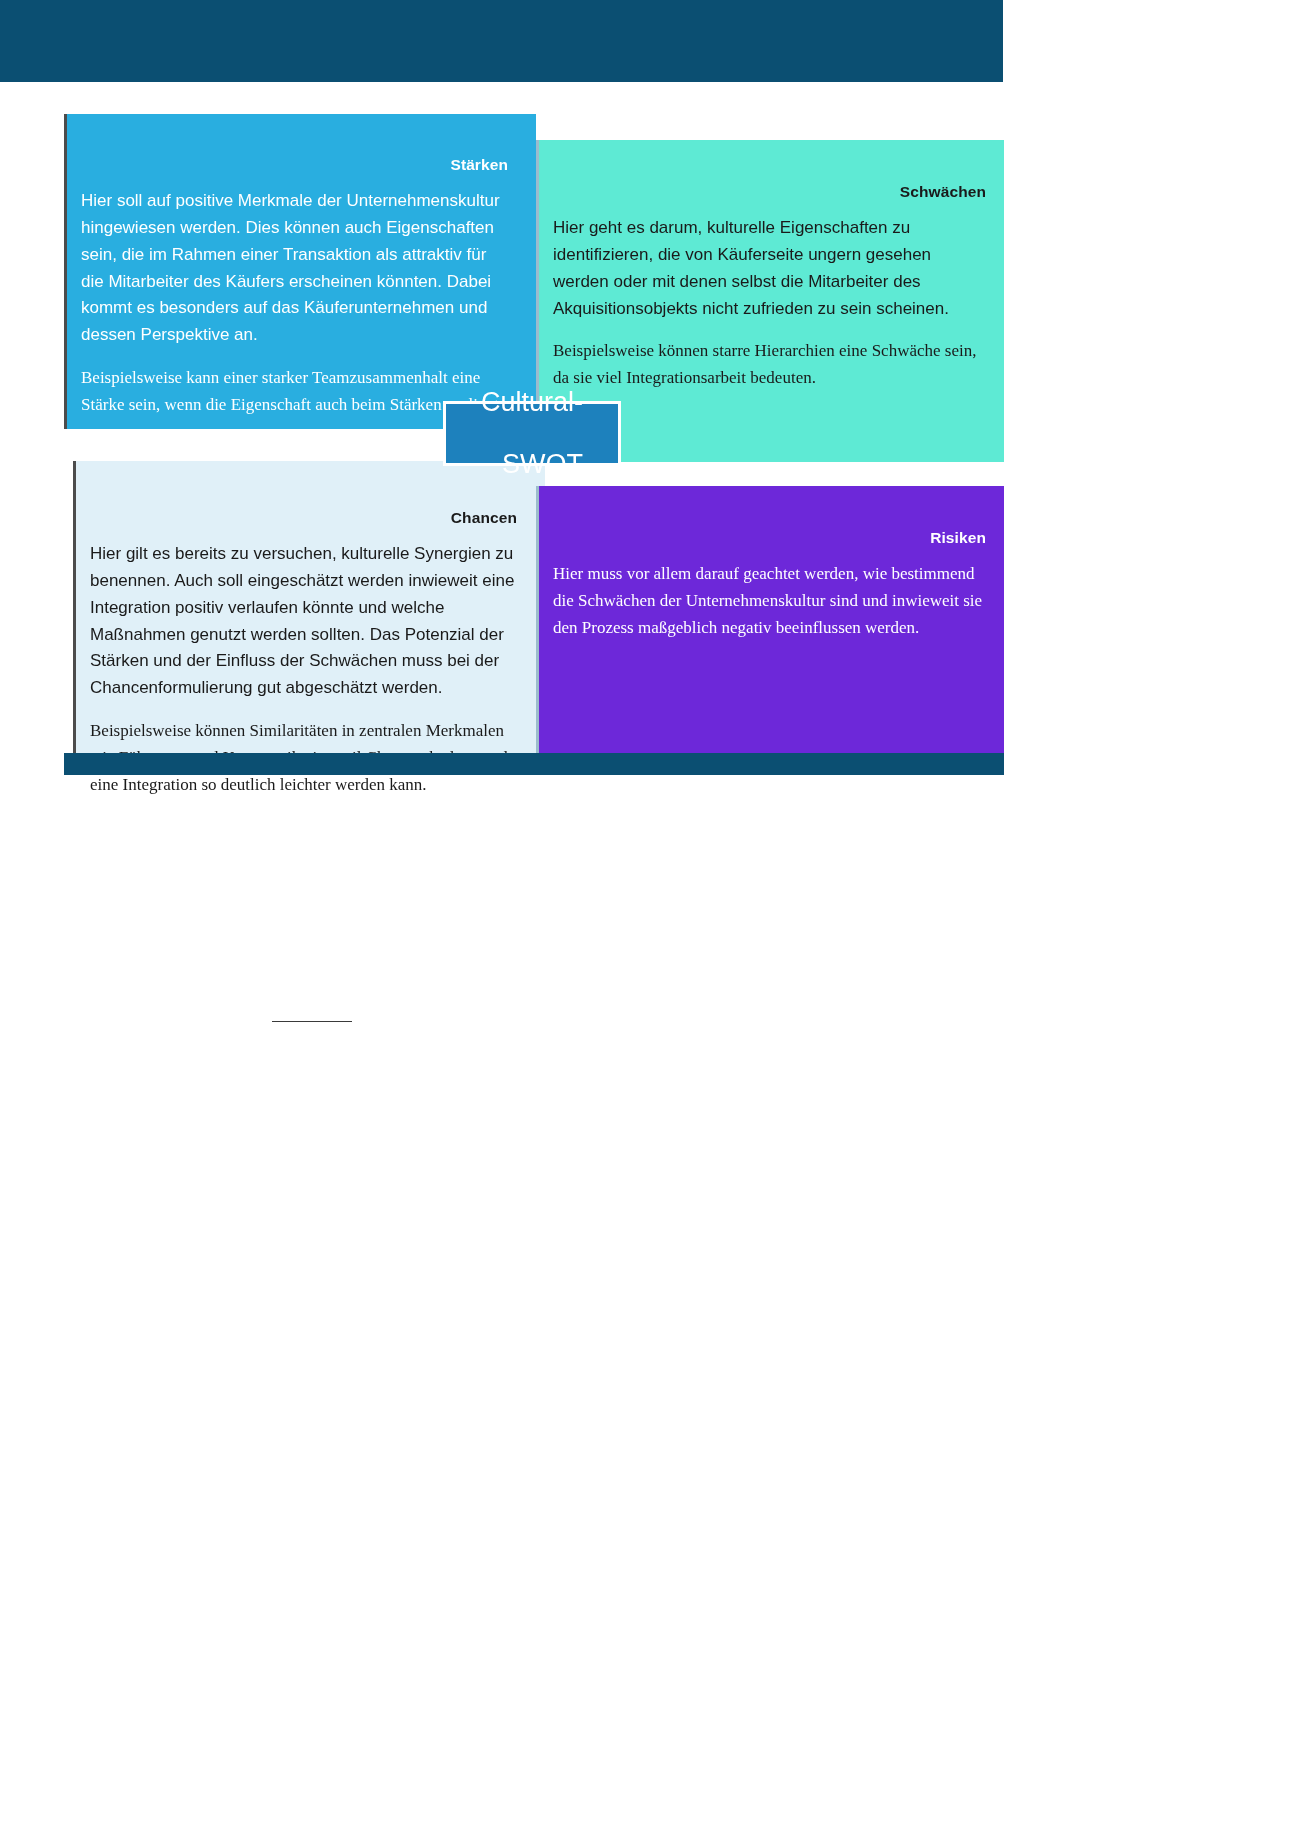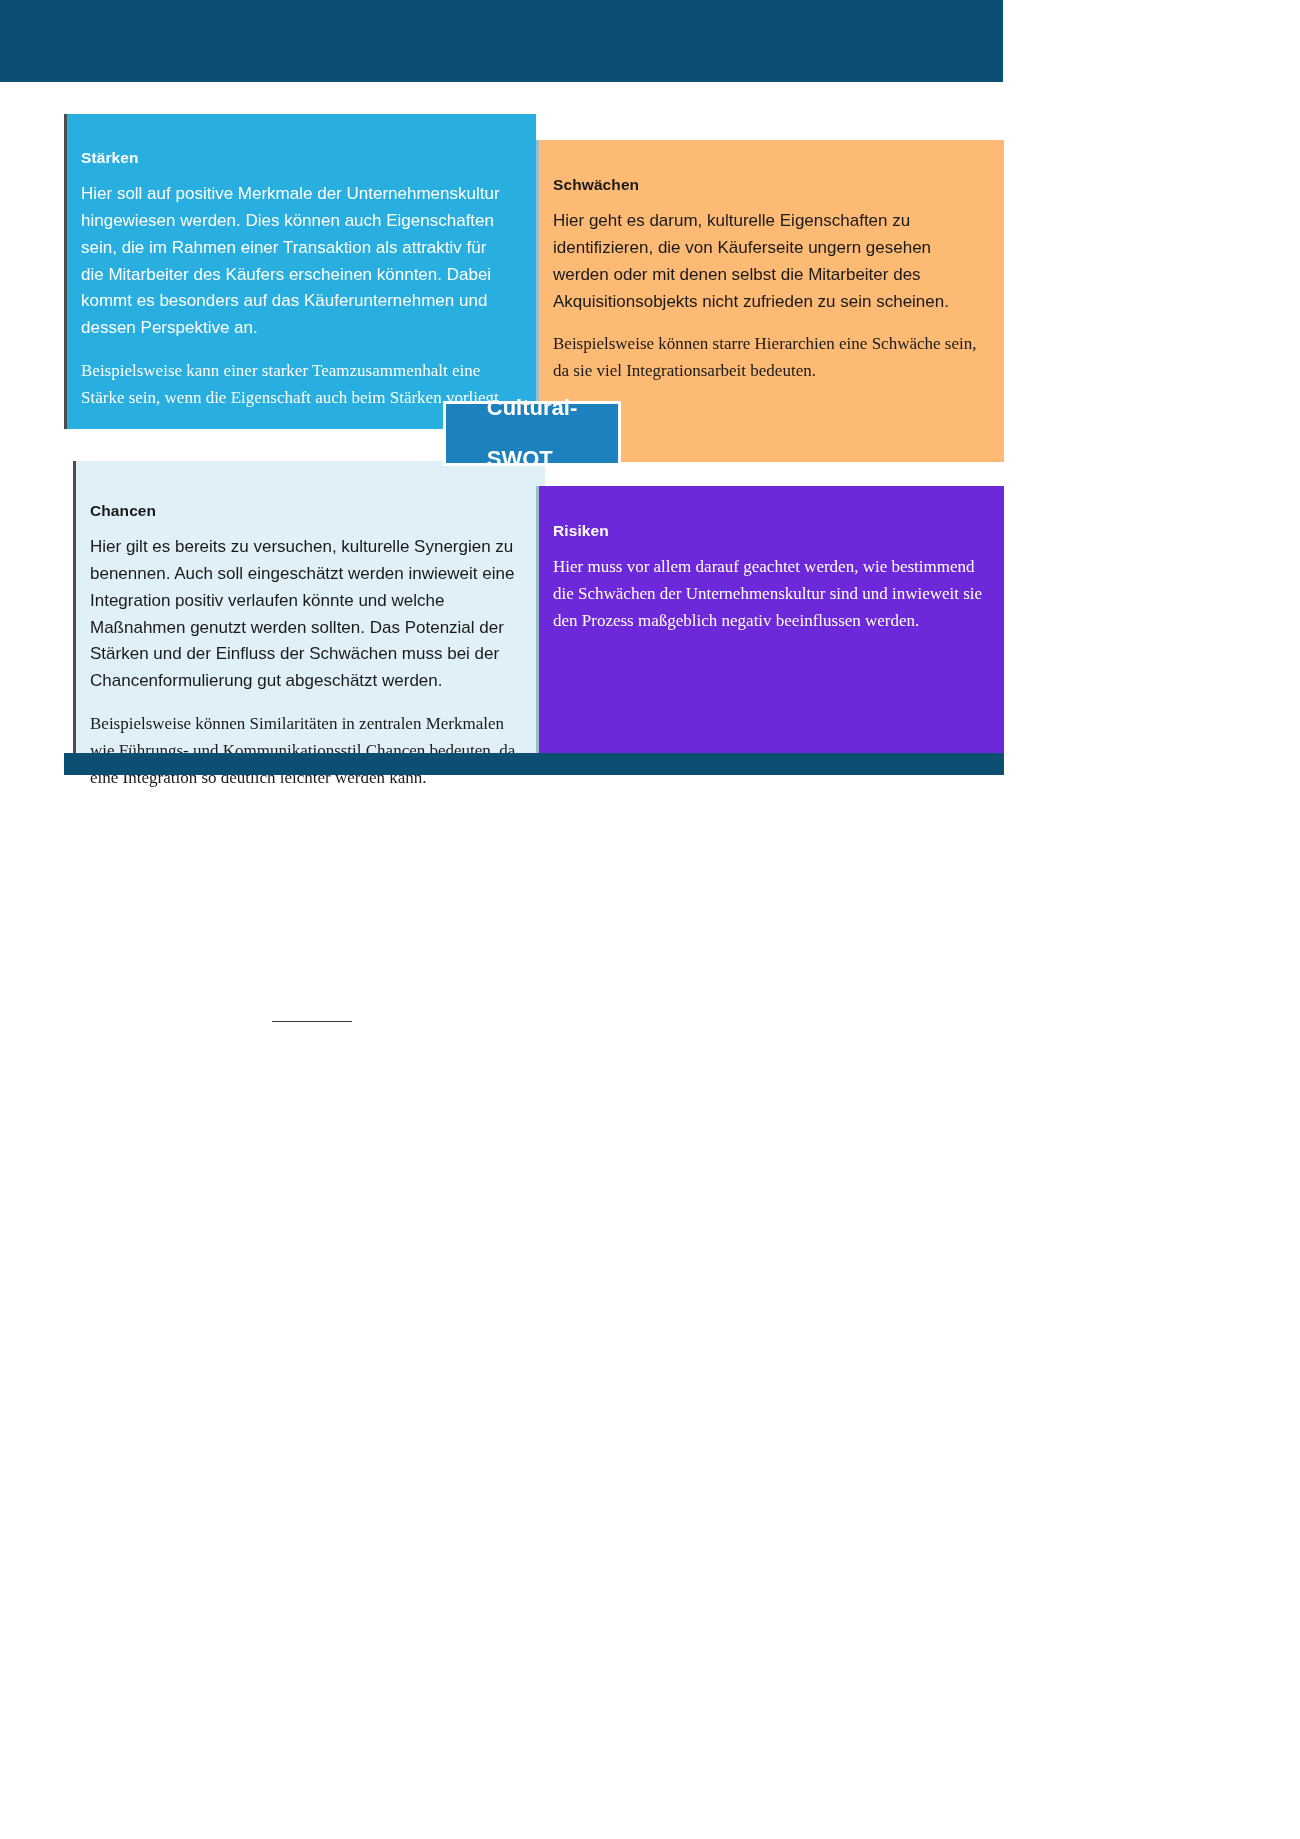--- a/index.html
+++ b/index.html
@@ -50,21 +50,21 @@
     border-left: 3px solid #4c4c4c;
     padding: 26px 28px 10px 14px;
   }
 
   
   .q-weaknesses {
     left: 472px;
     top: 26px;
     width: 468px;
     height: 322px;
-    background: #fdba74;
+    background: #5eead4;
     border-left: 3px solid #9bbccd;
     padding: 27px 18px 10px 14px;
   }
 
   
   .q-opportunities {
     left: 9px;
     top: 347px;
     width: 472px;
     height: 305px;
@@ -78,24 +78,25 @@
     left: 472px;
     top: 372px;
     width: 468px;
     height: 280px;
     background: #6d28d9;
     border-left: 3px solid #9bbccd;
     padding: 27px 18px 10px 14px;
   }
 
   .quad h3 {
-    margin: 9px 0 14px 0;
+    margin: 16px 0 14px 0;
     font-size: 15.5px;
     font-weight: bold;
     letter-spacing: 0.1px;
+    text-align: right;
   }
   .quad p {
     margin: 12px 0 16px 0;
     font-size: 17px;
     line-height: 1.58;
   }
   .quad p:last-child { margin-bottom: 0; font-family: Liberation Serif, serif; }
 
   .q-strengths h3, .q-strengths p { color: #ffffff; }
   .q-weaknesses h3, .q-weaknesses p { color: #1a1a1a; }
@@ -112,24 +113,24 @@
     background: #1d81bd;
     border: 3px solid #ffffff;
     box-sizing: border-box;
     display: flex;
     align-items: center;
     justify-content: center;
     z-index: 10;
   }
   .center-label span {
     color: #ffffff;
-    font-size: 22px;
-    font-weight: bold;
+    font-size: 27px;
+    font-weight: normal;
     line-height: 1.16;
-    text-align: left;
+    text-align: right;
     display: block;
   }
 
   
   .bottom-bar {
     position: absolute;
     left: 64px;
     top: 753px;
     width: 940px;
     height: 22px;

